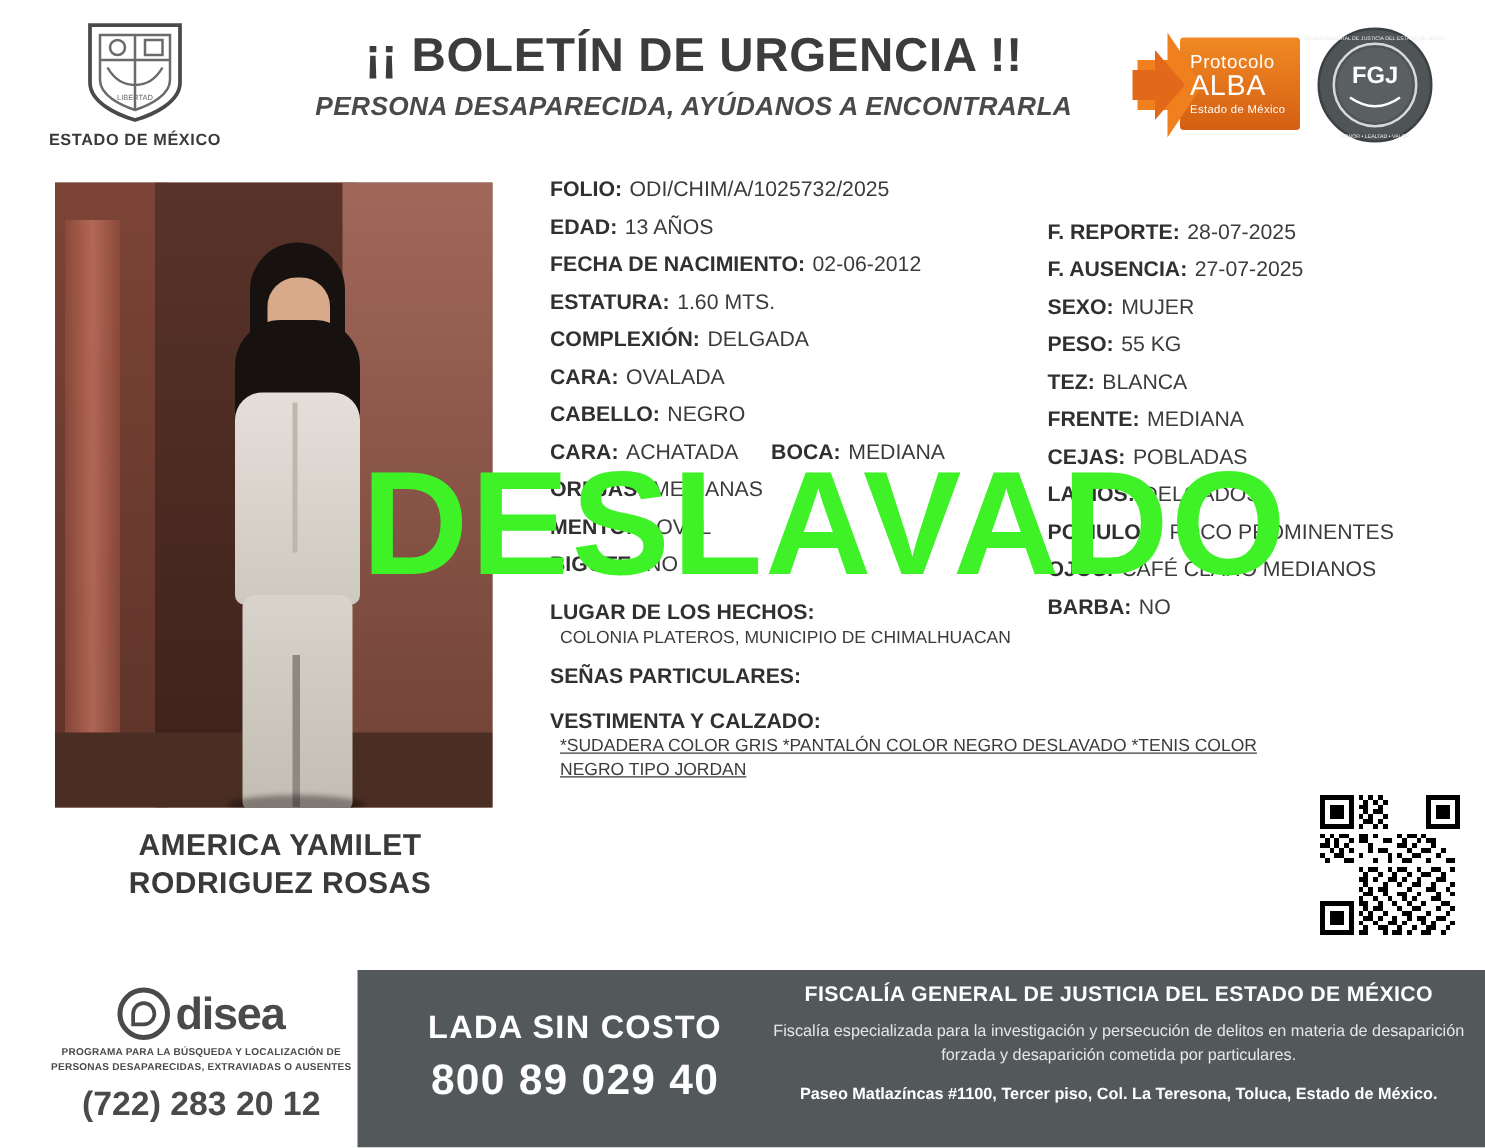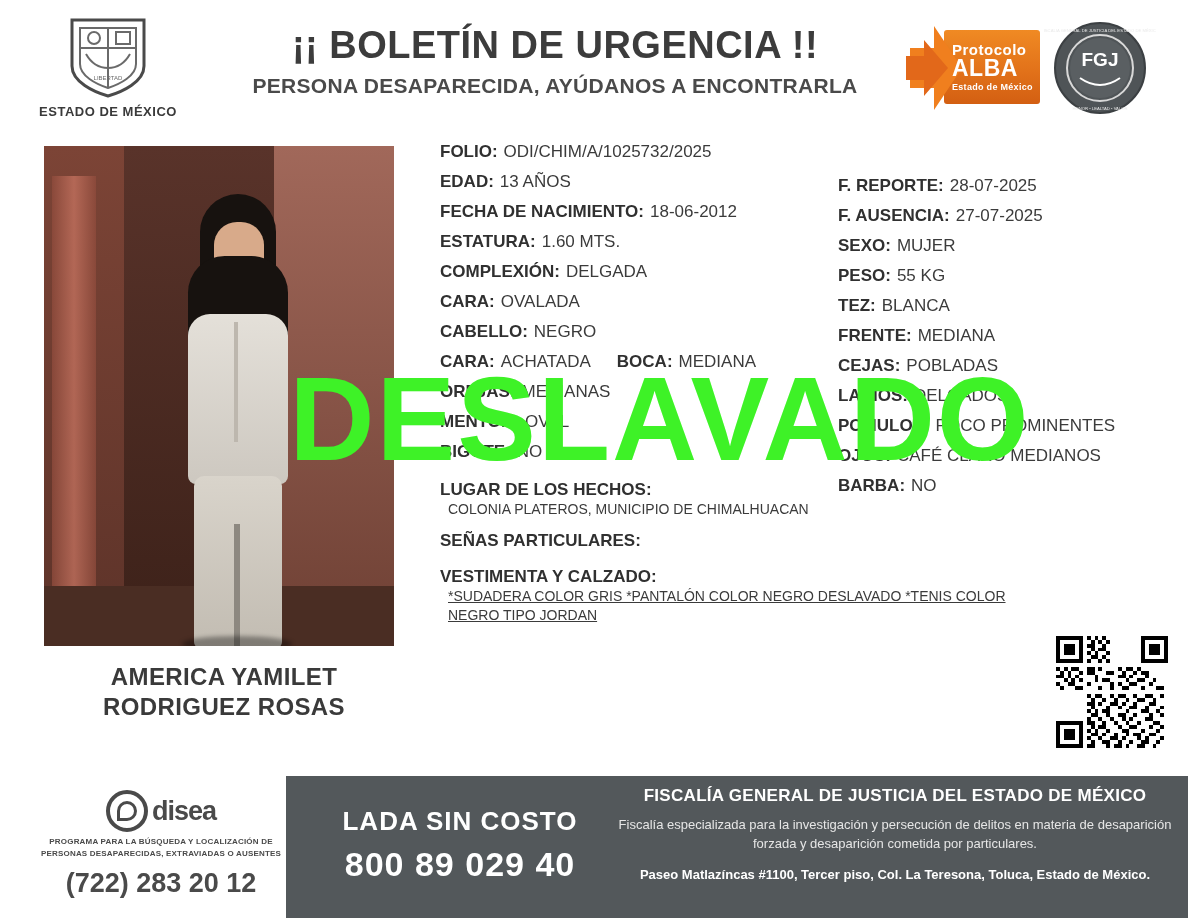--- a/index.html
+++ b/index.html
@@ -50,34 +50,35 @@
     color:#3c3c3c;
     letter-spacing:0.5px;
     line-height:1.05;
   }
   .title-sub {
     font-size:21px;
     font-weight:bold;
     color:#4a4a4a;
     letter-spacing:0.3px;
     margin-top:8px;
+    font-style:italic;
   }
   .alba-logo {
     position:absolute;
     left:900px; top:22px;
     width:140px; height:92px;
   }
   .alba-arrow {
     position:absolute; left:0; top:0;
     width:66px; height:92px;
   }
   .alba-text {
     position:absolute; left:52px; top:20px;
     color:#ffffff;
-    font-weight:bold;
+    font-weight:normal;
     line-height:1.0;
   }
   .alba-t1 { font-size:15px; letter-spacing:0.5px; }
   .alba-t2 { font-size:23px; letter-spacing:0.5px; }
   .alba-t3 { font-size:9px; letter-spacing:0.3px; margin-top:3px; }
   .alba-bg {
     position:absolute; left:44px; top:8px;
     width:96px; height:74px;
     background:linear-gradient(180deg,#f08a23 0%, #e2721a 55%, #d35f12 100%);
     border-radius:3px;
@@ -200,21 +201,21 @@
   .fgj-t1 { font-size:17px; font-weight:bold; letter-spacing:0.3px; }
   .fgj-t2 { font-size:13px; margin-top:10px; line-height:1.45; color:#e6e6e6; }
   .fgj-t3 { font-size:13px; font-weight:bold; margin-top:12px; line-height:1.45; }
 
   .odisea {
     position:absolute;
     left:36px; top:790px;
     width:250px;
     text-align:center;
   }
-  .odisea-logo { font-size:27px; font-weight:bold; color:#4a4a4a; letter-spacing:-1px;
+  .odisea-logo { font-size:36px; font-weight:bold; color:#4a4a4a; letter-spacing:-1px;
     display:flex; align-items:center; justify-content:center; }
   .odisea-sub { font-size:8px; font-weight:bold; color:#4a4a4a; line-height:1.5; margin-top:4px; letter-spacing:0.2px;}
   .odisea-tel { font-size:27px; font-weight:bold; color:#4a4a4a; margin-top:8px; }
 </style>
 </head>
 <body>
 
 <div class="header">
 
   <div class="coat-wrap">
@@ -294,21 +295,21 @@
     <div class="line">
       <span class="lbl">FOLIO:</span>
       <span class="val">ODI/CHIM/A/1025732/2025</span>
     </div>
     <div class="line">
       <span class="lbl">EDAD:</span>
       <span class="val">13 AÑOS</span>
     </div>
     <div class="line">
       <span class="lbl">FECHA DE NACIMIENTO:</span>
-      <span class="val">18-06-2012</span>
+      <span class="val">02-06-2012</span>
     </div>
     <div class="line">
       <span class="lbl">ESTATURA:</span>
       <span class="val">1.60 MTS.</span>
     </div>
     <div class="line">
       <span class="lbl">COMPLEXIÓN:</span>
       <span class="val"> DELGADA</span>
     </div>
     <div class="line">

